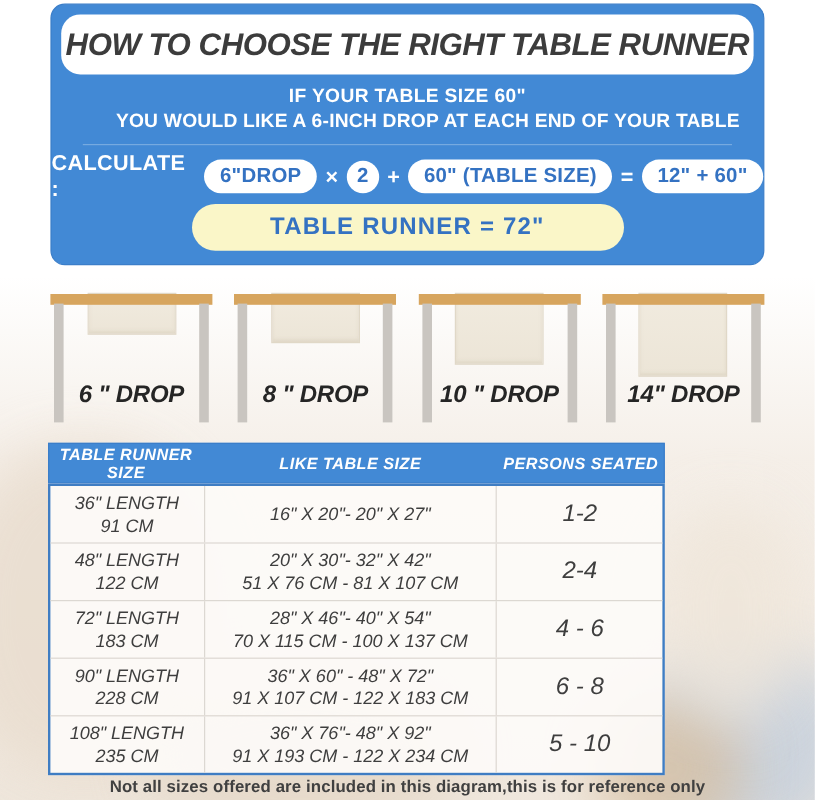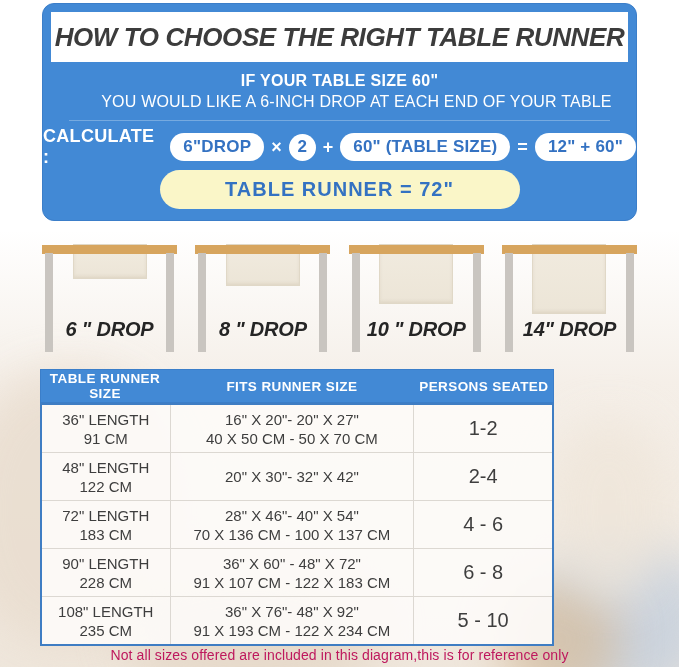--- a/index.html
+++ b/index.html
@@ -22,30 +22,30 @@
   .blob.b5{right:10px;top:420px;width:120px;height:180px;background:#efe6da;opacity:.8;}
 
   
   .panel{
     position:absolute;left:42px;top:3px;width:595px;height:218px;z-index:2;
     background:#4289d5;border:1px solid #3b7ec9;border-radius:12px;
     box-sizing:border-box;
   }
   .title-box{
     position:absolute;left:8px;right:8px;top:8px;height:50px;
-    background:#ffffff;border-radius:0;
+    background:#ffffff;border-radius:16px;
     display:flex;align-items:center;justify-content:center;
   }
   .title-box .title{
     font-size:26px;font-weight:bold;font-style:italic;color:#3c3c3c;
     letter-spacing:-0.4px;white-space:nowrap;
   }
   .subtitle{position:absolute;left:0;right:0;top:66px;text-align:center;color:#ffffff;}
   .subtitle .line1{font-size:16px;font-weight:bold;letter-spacing:.3px;line-height:21px;}
-  .subtitle .line2{font-size:16px;font-weight:normal;letter-spacing:.2px;line-height:21px;padding-left:34px;}
+  .subtitle .line2{font-size:16px;font-weight:bold;letter-spacing:.2px;line-height:21px;padding-left:34px;}
   .panel-divider{position:absolute;left:26px;right:26px;top:116px;height:1px;
     background:rgba(255,255,255,.28);}
   .calc-row{
     position:absolute;left:0;right:0;top:127px;height:32px;
     display:flex;align-items:center;justify-content:center;gap:7px;
   }
   .calc-label{color:#ffffff;font-weight:bold;font-size:18px;letter-spacing:.3px;}
   .pill{
     background:#ffffff;border-radius:999px;color:#3472c2;font-weight:bold;
     font-size:17px;padding:4px 13px;white-space:nowrap;letter-spacing:.2px;
@@ -79,21 +79,21 @@
     border:1px solid #e0d8c7;box-sizing:border-box;
     box-shadow:inset 0 -2px 3px rgba(190,178,155,.25);
   }
   .drop-label{
     position:absolute;left:0;right:0;top:73px;text-align:center;
     font-size:20px;font-weight:bold;font-style:italic;color:#252525;
     white-space:nowrap;letter-spacing:-0.2px;
   }
 
   
-  .size-table{position:absolute;left:40px;top:369px;width:514px;z-index:2;}
+  .size-table{position:absolute;left:40px;top:369px;width:514px;z-index:2;font-style:italic;}
   .thead{
     height:34px;background:#4289d5;border:1px solid #3b7ec9;box-sizing:border-box;
     display:grid;grid-template-columns:25% 48% 27%;align-items:center;
   }
   .thead .hcell{
     text-align:center;color:#ffffff;font-weight:bold;font-size:13.5px;letter-spacing:.4px;
   }
   .tbody{
     border:2px solid #3f7dc3;box-sizing:border-box;background:rgba(253,251,248,.92);
   }
@@ -104,21 +104,21 @@
   .tcell{
     display:flex;flex-direction:column;align-items:center;justify-content:center;
     color:#3e3e3e;font-size:15px;line-height:19px;text-align:center;
   }
   .tcell.c2{border-left:1px solid #dcd8d2;border-right:1px solid #dcd8d2;}
   .tcell.c3{font-size:20px;}
 
   
   .footer-note{
     position:absolute;left:0;right:0;top:647px;z-index:2;text-align:center;
-    font-size:14px;font-weight:normal;color:#be185d;letter-spacing:.1px;
+    font-size:14px;font-weight:bold;color:#404040;letter-spacing:.1px;
   }
 </style>
 </head>
 <body>
 
 <div class="bg-layer">
   <div class="bg-tint"></div>
   <div class="blob b1"></div>
   <div class="blob b2"></div>
   <div class="blob b3"></div>
@@ -175,56 +175,56 @@
     <div class="tabletop"></div>
     <div class="leg left"></div>
     <div class="leg right"></div>
     <div class="drop-label">14" DROP</div>
   </div>
 </div>
 
 <div class="size-table">
   <div class="thead">
     <div class="hcell">TABLE RUNNER SIZE</div>
-    <div class="hcell">FITS RUNNER SIZE</div>
+    <div class="hcell">LIKE TABLE SIZE</div>
     <div class="hcell">PERSONS SEATED</div>
   </div>
   <div class="tbody">
 
     <div class="trow">
       <div class="tcell c1">
         <span>36" LENGTH</span>
         <span>91 CM</span>
       </div>
       <div class="tcell c2">
         <span>16" X 20"- 20" X 27"</span>
-        <span>40 X 50 CM - 50 X 70 CM</span>
       </div>
       <div class="tcell c3">1-2</div>
     </div>
 
     <div class="trow">
       <div class="tcell c1">
         <span>48" LENGTH</span>
         <span>122 CM</span>
       </div>
       <div class="tcell c2">
         <span>20" X 30"- 32" X 42"</span>
+        <span>51 X 76 CM - 81 X 107 CM</span>
       </div>
       <div class="tcell c3">2-4</div>
     </div>
 
     <div class="trow">
       <div class="tcell c1">
         <span>72" LENGTH</span>
         <span>183 CM</span>
       </div>
       <div class="tcell c2">
         <span>28" X 46"- 40" X 54"</span>
-        <span>70 X 136 CM - 100 X 137 CM</span>
+        <span>70 X 115 CM - 100 X 137 CM</span>
       </div>
       <div class="tcell c3">4 - 6</div>
     </div>
 
     <div class="trow">
       <div class="tcell c1">
         <span>90" LENGTH</span>
         <span>228 CM</span>
       </div>
       <div class="tcell c2">

